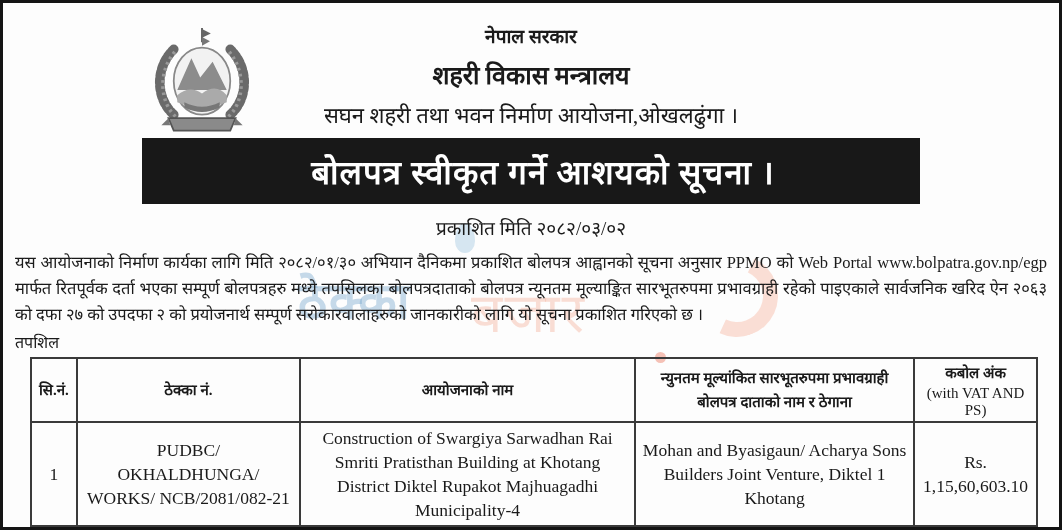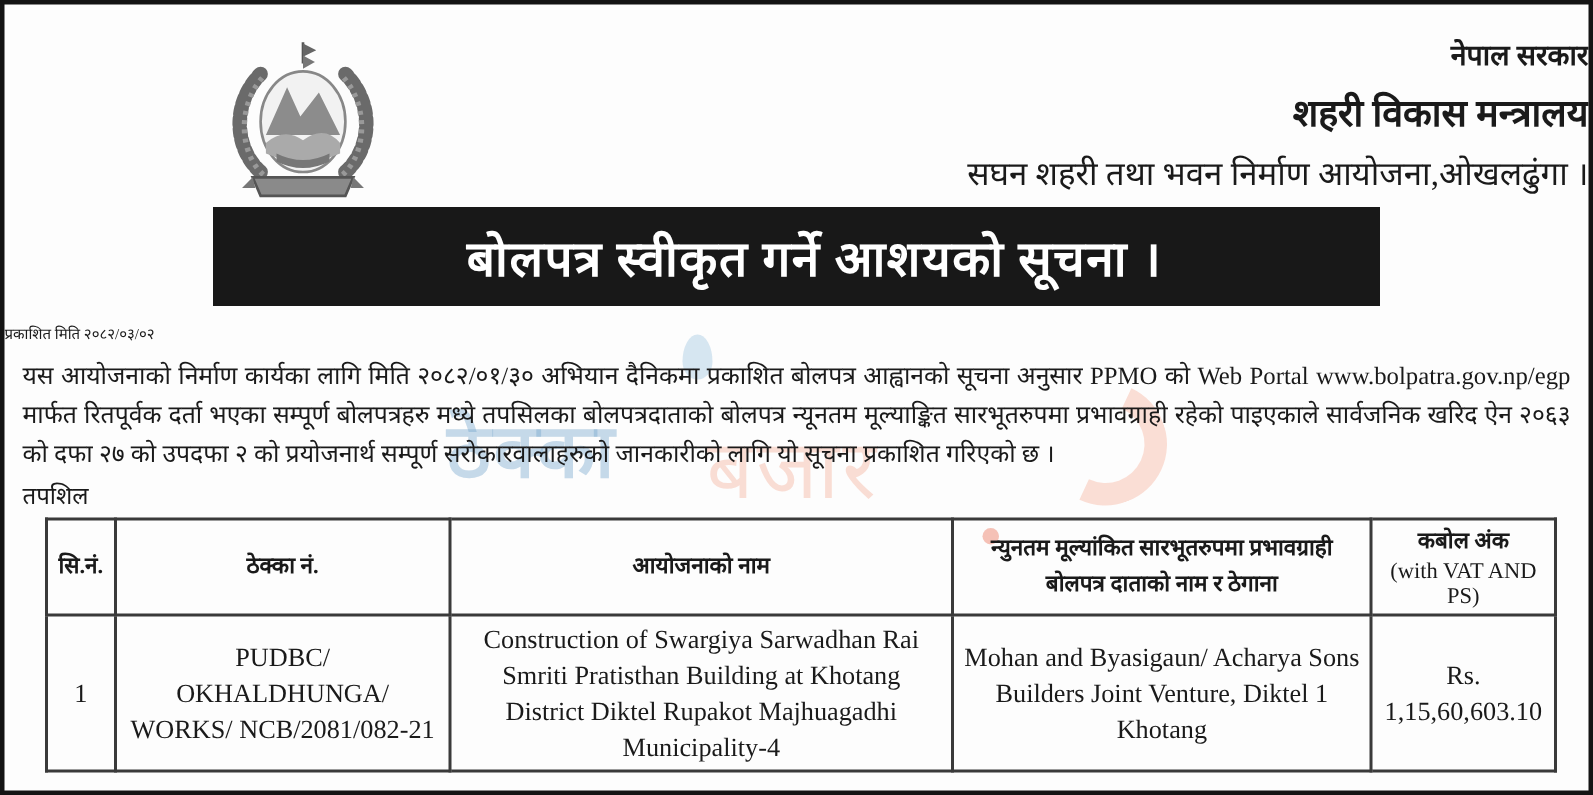--- a/index.html
+++ b/index.html
@@ -47,39 +47,39 @@
     position: absolute; left: 452px; top: 220px;
     width: 20px; height: 30px;
     background: rgba(140, 185, 218, 0.35);
     border-radius: 50% 50% 50% 50% / 60% 60% 40% 40%;
   }
 
   .content { position: relative; z-index: 1; }
 
   
   .emblem { position: absolute; left: 146px; top: 22px; width: 106px; height: 114px; }
-  .head-lines { text-align: right; padding-top: 20px; }
+  .head-lines { text-align: center; padding-top: 20px; }
   .gov-line   { font-size: 19px; font-weight: bold; }
   .ministry   { font-size: 25px; font-weight: bold; margin-top: 8px; }
   .department { font-size: 21px; font-weight: bold; margin-top: 8px; }
   .office     { font-size: 22px; margin-top: 8px; }
 
   
   .banner {
     width: 778px; height: 66px;
     margin: 9px auto 0 auto;
     background: #181818;
     display: flex; align-items: center; justify-content: center; padding-left: 24px;
   }
   .banner-title {
     color: #ffffff; font-size: 33px; font-weight: bold; letter-spacing: 1px;
   }
 
   
-  .pub-date { text-align: left; margin-top: 11px; font-size: 10px; }
+  .pub-date { text-align: center; margin-top: 11px; font-size: 19px; }
   .body-para {
     margin: 9px 12px 0 12px;
     font-size: 16.5px; line-height: 26px;
     text-align: justify;
   }
   .schedule-label { margin: 3px 0 4px 12px; font-size: 16px; }
 
   
   table.notice {
     border-collapse: collapse;

